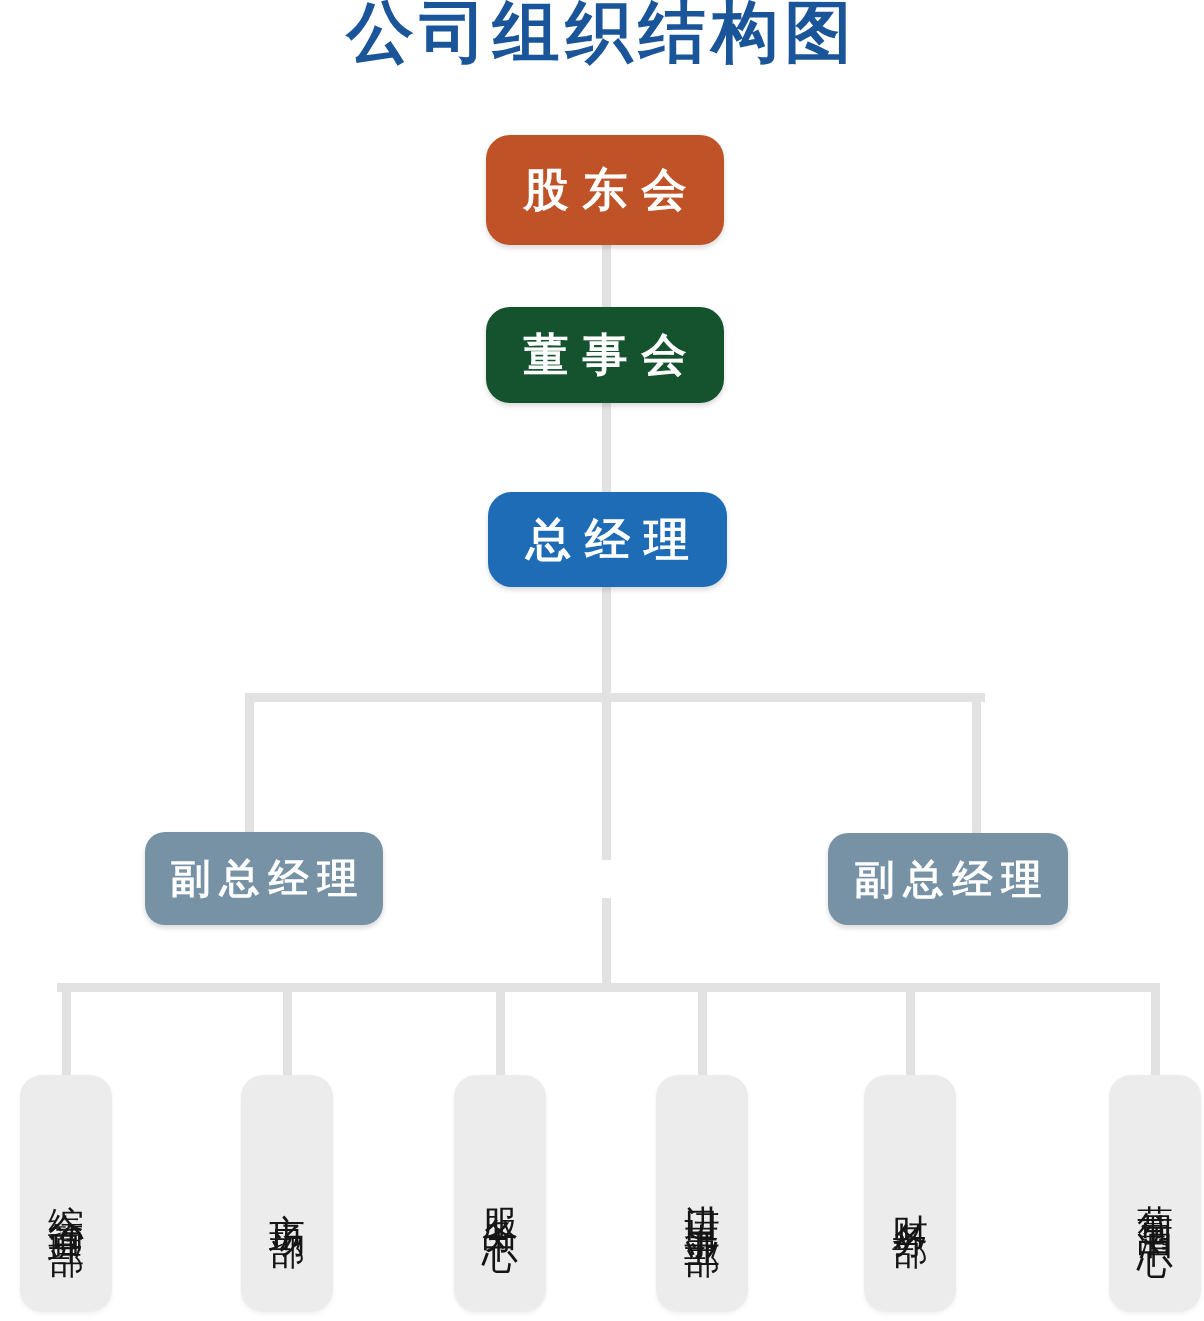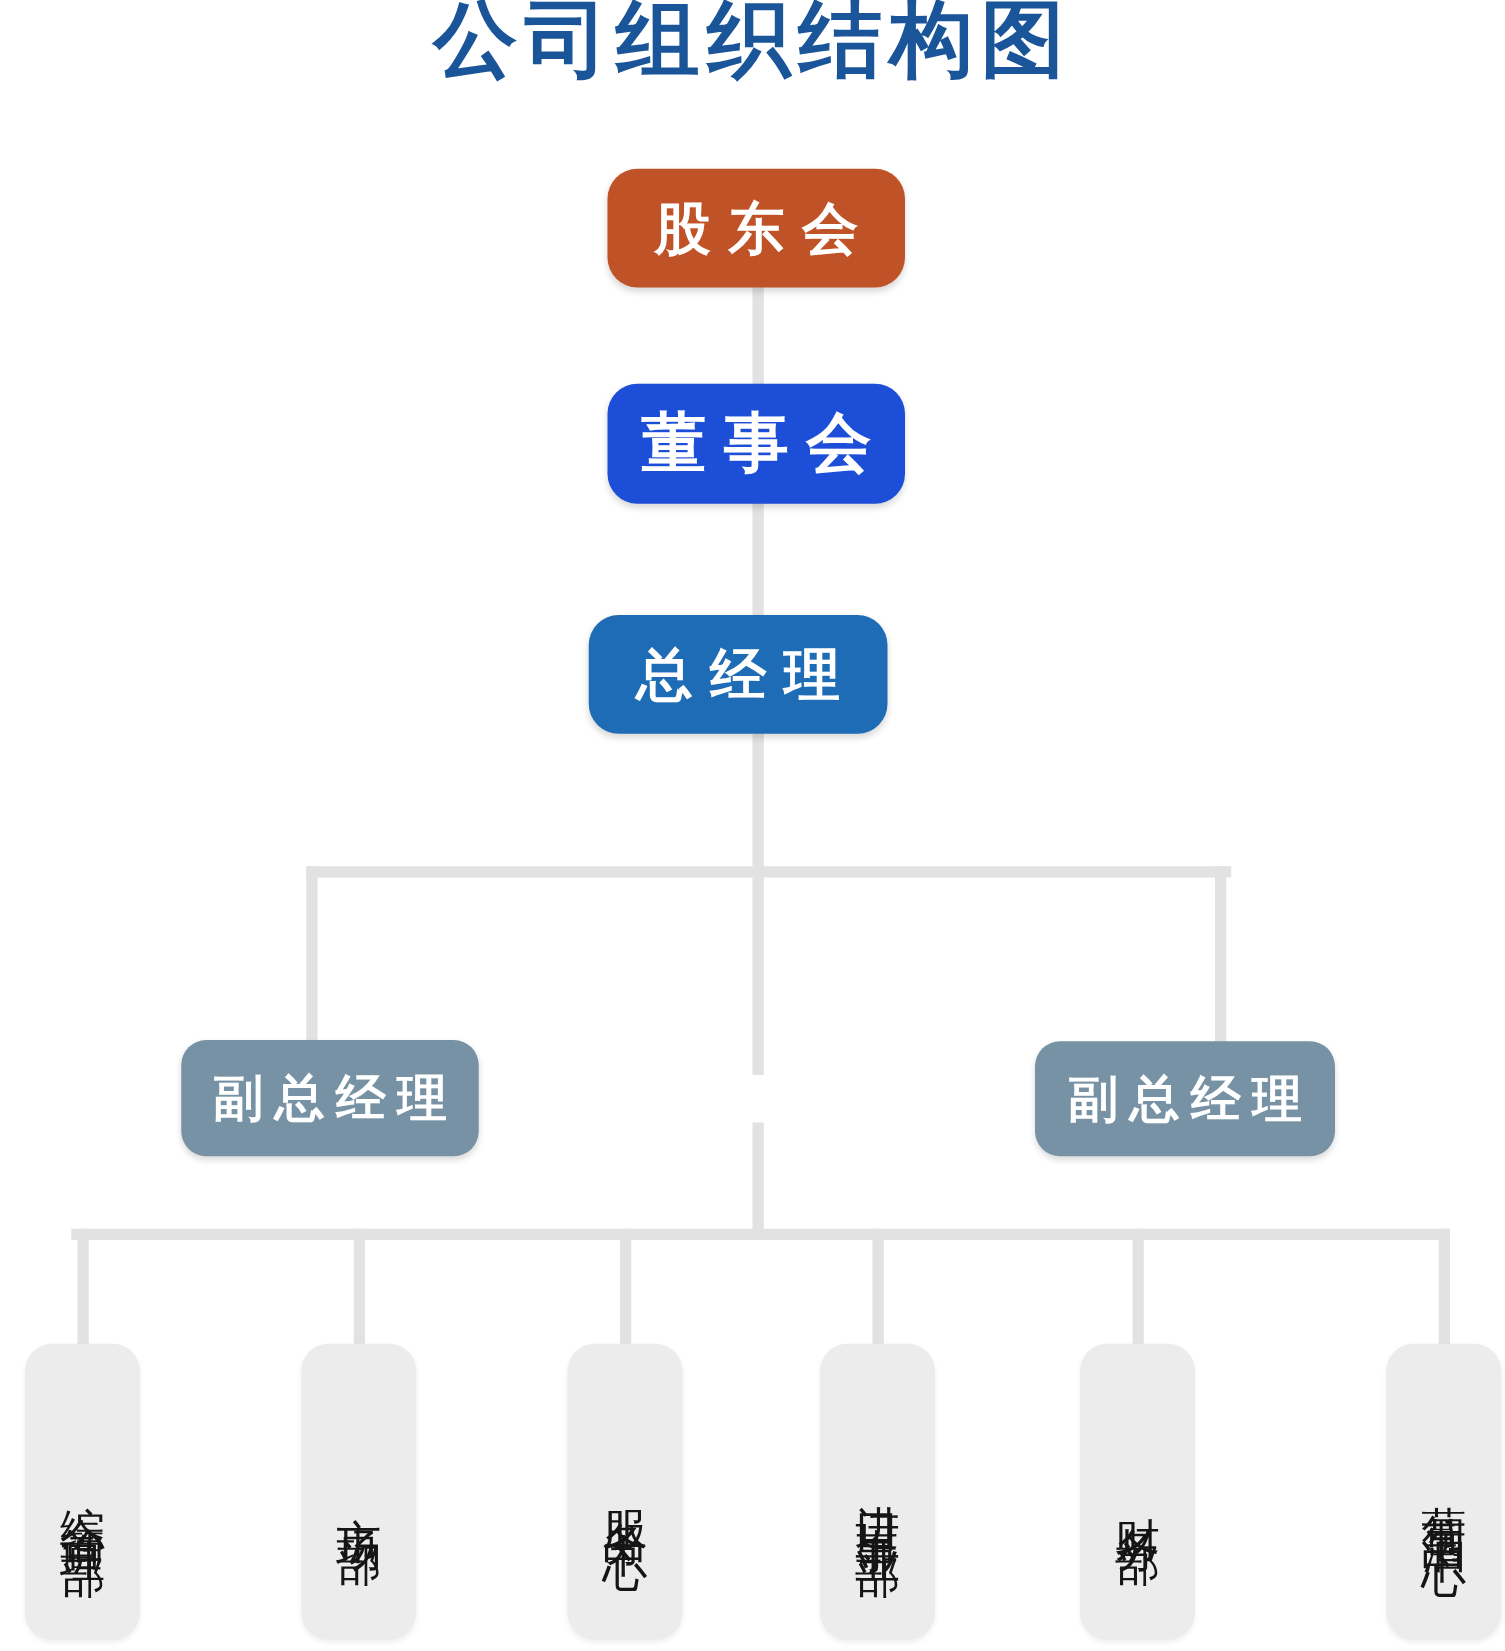--- a/index.html
+++ b/index.html
@@ -36,21 +36,21 @@
     font-weight:bold;
     border-radius:24px;
     box-shadow:0 3px 5px rgba(0,0,0,0.15);
   }
   .node .lbl{
     letter-spacing:14px;
     margin-right:-14px;
     white-space:nowrap;
   }
   .lv1{background:#c05227;font-size:45px;}
-  .lv2{background:#1d4ed8;font-size:52px;}
+  .lv2{background:#14532d;font-size:45px;}
   .lv3{background:#1e6cb5;font-size:45px;}
   .lv4{background:#7792a5;font-size:40px;border-radius:20px;justify-content:center;}
   .lv4 .lbl{letter-spacing:9px;margin-right:-9px;}
   .dept{
     position:absolute;
     z-index:2;
     top:1075px;
     width:92px;
     height:237px;
     background:#ececec;
@@ -84,29 +84,29 @@
   <div class="line" style="left:972px;top:693px;width:9px;height:145px;"></div>
   <div class="line" style="left:602px;top:898px;width:9px;height:92px;"></div>
   <div class="line" style="left:57px;top:983px;width:1103px;height:9px;"></div>
   <div class="line" style="left:62px;top:983px;width:9px;height:97px;"></div>
   <div class="line" style="left:283px;top:983px;width:9px;height:97px;"></div>
   <div class="line" style="left:496px;top:983px;width:9px;height:97px;"></div>
   <div class="line" style="left:698px;top:983px;width:9px;height:97px;"></div>
   <div class="line" style="left:906px;top:983px;width:9px;height:97px;"></div>
   <div class="line" style="left:1151px;top:983px;width:9px;height:97px;"></div>
 
-  <div class="node lv1" style="left:486px;top:135px;width:238px;height:95px;">
+  <div class="node lv1" style="left:486px;top:135px;width:238px;height:110px;">
     <span class="lbl">股东会</span>
   </div>
 
   <div class="node lv2" style="left:486px;top:307px;width:238px;height:96px;">
     <span class="lbl">董事会</span>
   </div>
 
-  <div class="node lv3" style="left:471px;top:492px;width:239px;height:95px;">
+  <div class="node lv3" style="left:488px;top:492px;width:239px;height:95px;">
     <span class="lbl">总经理</span>
   </div>
 
   <div class="node lv4" style="left:145px;top:832px;width:238px;height:93px;">
     <span class="lbl">副总经理</span>
   </div>
   <div class="node lv4" style="left:828px;top:833px;width:240px;height:92px;">
     <span class="lbl">副总经理</span>
   </div>
 

